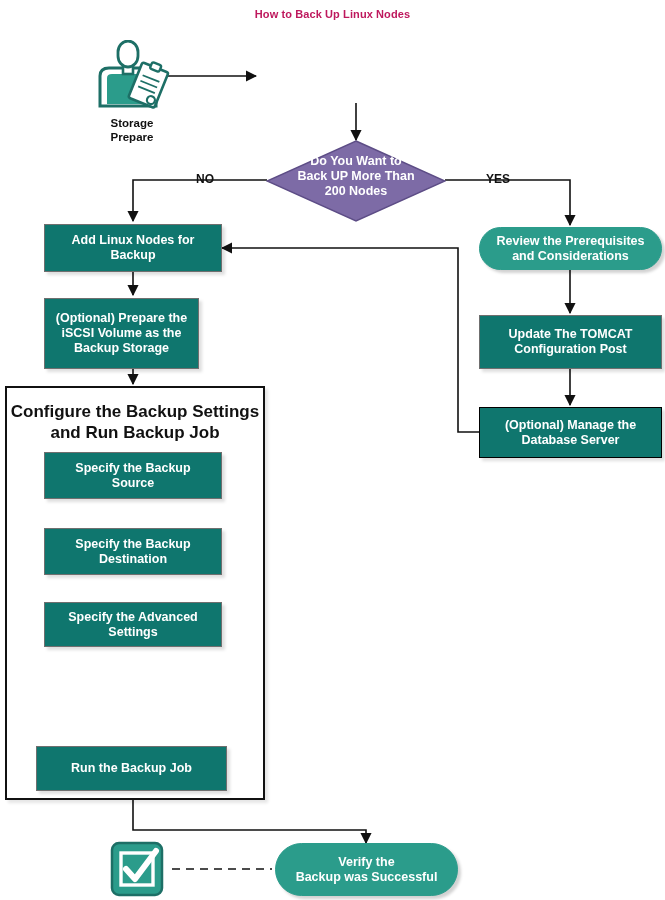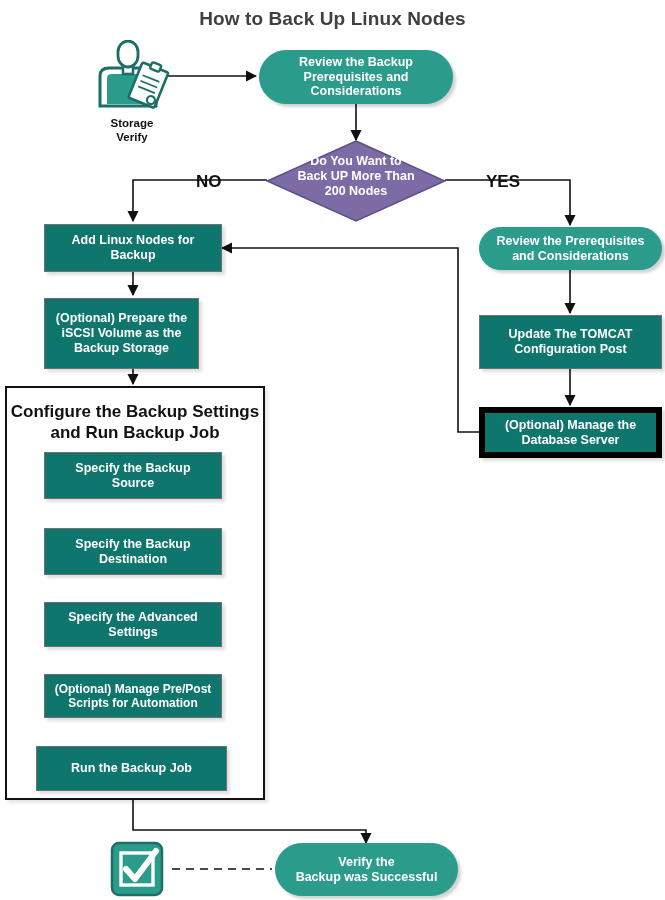--- a/index.html
+++ b/index.html
@@ -43,21 +43,21 @@
 
   
   .proc {
     background: #0f766e;
     border: 1px solid #6f6f6f;
     box-shadow: 3px 3px 3px rgba(0,0,0,0.13);
     font-size: 12.5px;
     padding: 0 4px;
   }
   .proc.greenborder {
-    border: 6px solid #000000;
+    border: 1px solid #000000;
   }
 
   
   .pill {
     background: #2b9c8b;
     border: 1px solid #2b9c8b;
     border-radius: 999px;
     box-shadow: 3px 3px 3px rgba(0,0,0,0.18);
     font-size: 12.5px;
     padding: 2px 10px;
@@ -81,29 +81,29 @@
     line-height: 1.2;
     text-align: center;
     width: 100%;
     padding-top: 2px;
   }
 
   .title {
     position: absolute;
     width: 665px;
     text-align: center;
-    font-size: 19px;
-    font-weight: bold;
-    color: #404040;
+    font-size: 11px;
+    font-weight: bold;
+    color: #be185d;
     letter-spacing: 0.1px;
   }
 
   .edge-label {
     position: absolute;
-    font-size: 17px;
+    font-size: 12px;
     font-weight: bold;
     color: #111111;
     z-index: 4;
   }
 
   
   .group-box {
     position: absolute;
     box-sizing: border-box;
     border: 2px solid #111111;
@@ -198,30 +198,23 @@
         <rect x="51" y="22" width="10" height="7" rx="2" fill="#ffffff" stroke="#1d6f66" stroke-width="2.4"></rect>
         <line x1="47" y1="38" x2="65" y2="38" stroke="#1d6f66" stroke-width="1.8"></line>
         <line x1="47" y1="44" x2="65" y2="44" stroke="#1d6f66" stroke-width="1.8"></line>
         <line x1="47" y1="50" x2="65" y2="50" stroke="#1d6f66" stroke-width="1.8"></line>
         <circle cx="64" cy="58" r="4" fill="#ffffff" stroke="#1d6f66" stroke-width="2.2"></circle>
       </g>
     </svg>
   </div>
   <div class="actor-label" style="left:82px; top:116px; width:100px;">
     <div>Storage</div>
-    <div>Verify</div>
-  </div>
-
-  <div class="node pill" style="left:259px; top:50px; width:194px; height:54px;">
-    <div>
-      <div>Review the Backup</div>
-      <div>Prerequisites and</div>
-      <div>Considerations</div>
-    </div>
-  </div>
+    <div>Prepare</div>
+  </div>
+
 
   <div class="node decision" style="left:266px; top:140px; width:180px; height:82px; display:block;">
     <svg class="diamond-shape" viewBox="0 0 180 82" preserveAspectRatio="none" xmlns="http://www.w3.org/2000/svg">
       <polygon points="90,1 179,41 90,81 1,41" fill="#7d6ba6" stroke="#5d4d86" stroke-width="1.5"></polygon>
     </svg>
     <div class="diamond-label" style="padding-top:14px;">
       <div>Do You Want to</div>
       <div>Back UP More Than</div>
       <div>200  Nodes</div>
     </div>
@@ -265,26 +258,20 @@
     </div>
   </div>
 
   <div class="node proc" style="left:44px; top:602px; width:178px; height:45px;">
     <div>
       <div>Specify the Advanced</div>
       <div>Settings</div>
     </div>
   </div>
 
-  <div class="node proc" style="left:44px; top:674px; width:178px; height:44px; font-size:12px;">
-    <div>
-      <div>(Optional) Manage Pre/Post</div>
-      <div>Scripts for Automation</div>
-    </div>
-  </div>
 
   <div class="node proc" style="left:36px; top:746px; width:191px; height:45px;">
     <div>
       <div>Run the Backup Job</div>
     </div>
   </div>
 
   <div class="node pill" style="left:479px; top:227px; width:183px; height:43px;">
     <div>
       <div>Review the Prerequisites</div>

